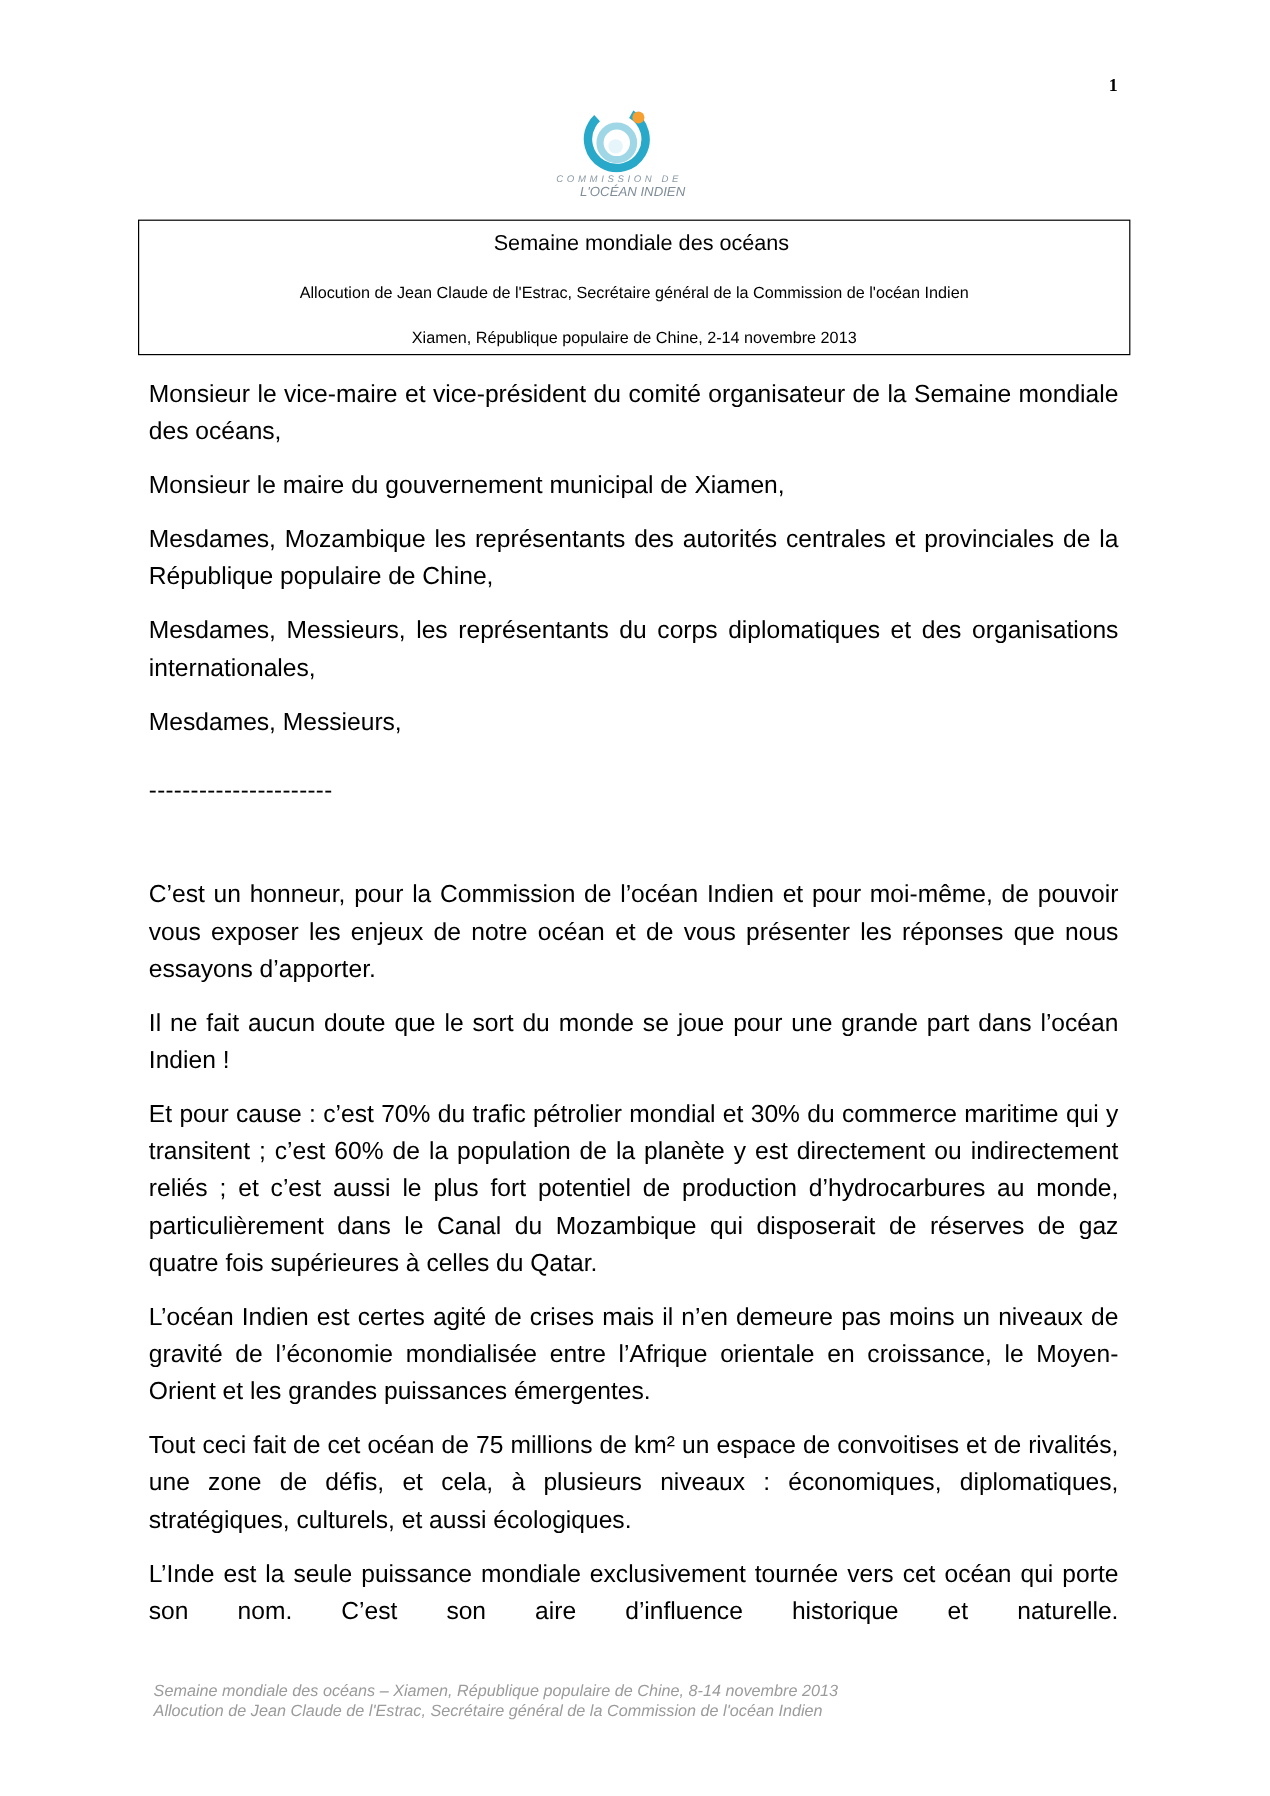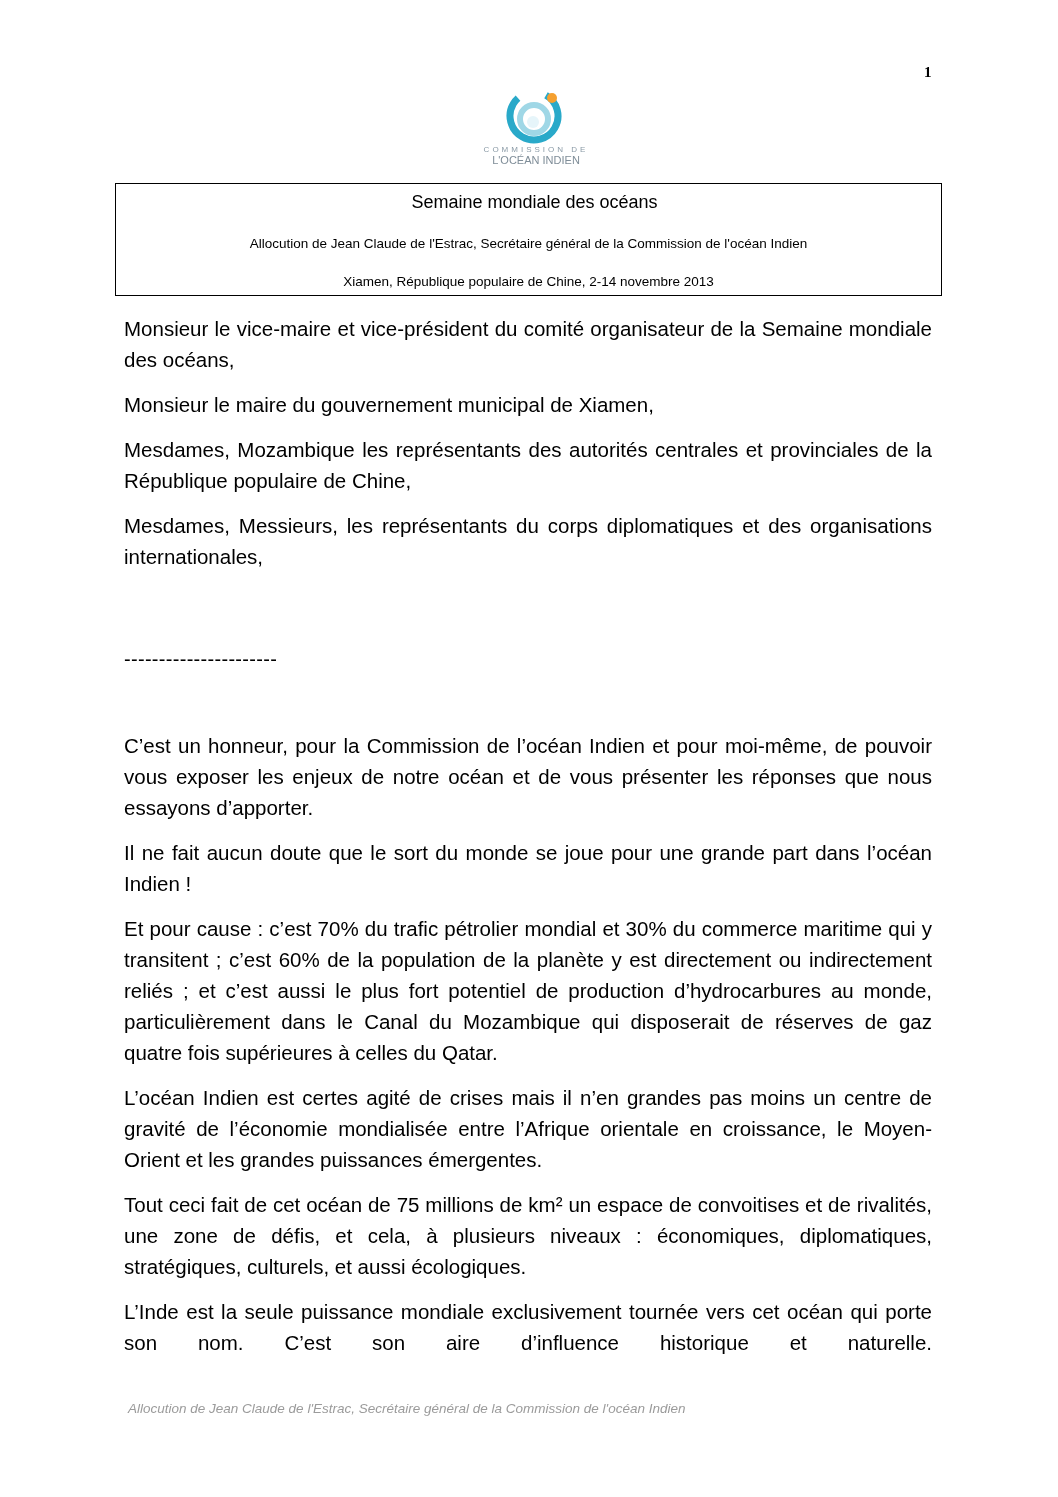--- a/index.html
+++ b/index.html
@@ -1,24 +1,24 @@
 <!DOCTYPE html>
 <html><head>
 <meta charset="utf-8">
 <style>
   html, body { margin:0; padding:0; background:#ffffff; }
   body { width:1058px; height:1497px; position:relative; overflow:hidden;
          font-family:"Liberation Sans", sans-serif; color:#000; }
   .page-number { position:absolute; top:64px; left:924px; font-family:"Liberation Serif", serif;
                  font-weight:bold; font-size:15px; }
-  .logo { position:absolute; left:478px; top:86px; width:120px; height:90px; }
+  .logo { position:absolute; left:458px; top:86px; width:120px; height:90px;font-style:italic; }
   .logo svg { position:absolute; left:22px; top:0; }
   .logo-text1 { position:absolute; left:3px; top:59px; width:110px; text-align:center;
                 font-size:8px; letter-spacing:3px; color:#8a9aa6; }
-  .logo-text2 { position:absolute; left:3px; top:68px; width:110px; text-align:center;
+  .logo-text2 { position:absolute; left:3px; top:68px; width:110px; text-align:right;
                 font-size:11px; color:#7f8d98; }
   .title-box { position:absolute; left:115px; top:183px; width:827px; height:113px;
                border:1.5px solid #000; box-sizing:border-box; text-align:center; }
   .title-box .t1 { position:absolute; top:8px; left:12px; right:0; font-size:18px; }
   .title-box .t2 { position:absolute; top:52px; left:0; right:0; font-size:13.5px; }
   .title-box .t3 { position:absolute; top:90px; left:0; right:0; font-size:13.5px; }
   .body-text { position:absolute; left:124px; width:808px; }
   .para { margin:0 0 14px 0; font-size:20.5px; line-height:31px; text-align:justify;
           text-align-last:left; }
   .para.just-full { text-align-last:justify; }
@@ -46,28 +46,30 @@
   <div class="t1">Semaine mondiale des océans</div>
   <div class="t2">Allocution de Jean Claude de l'Estrac, Secrétaire général de la Commission de l'océan Indien</div>
   <div class="t3">Xiamen, République populaire de Chine, 2-14 novembre 2013</div>
 </div>
 
 <div class="body-text" style="top:313px;">
   <p class="para">Monsieur le vice-maire et vice-président du comité organisateur de la Semaine mondiale des océans,</p>
   <p class="para">Monsieur le maire du gouvernement municipal de Xiamen,</p>
   <p class="para">Mesdames, Mozambique les représentants des autorités centrales et provinciales de la République populaire de Chine,</p>
   <p class="para">Mesdames, Messieurs, les représentants du corps diplomatiques et des organisations internationales,</p>
+  <p class="para">Mesdames, Messieurs,</p>
 </div>
 
 <div class="separator" style="top:648px;">----------------------</div>
 
 <div class="body-text" style="top:719px;margin-top:11px;">
   <p class="para">C’est un honneur, pour la Commission de l’océan Indien et pour moi-même, de pouvoir vous exposer les enjeux de notre océan et de vous présenter les réponses que nous essayons d’apporter.</p>
   <p class="para">Il ne fait aucun doute que le sort du monde se joue pour une grande part dans l’océan Indien !</p>
   <p class="para">Et pour cause : c’est 70% du trafic pétrolier mondial et 30% du commerce maritime qui y transitent ; c’est 60% de la population de la planète y est directement ou indirectement reliés ; et c’est aussi le plus fort potentiel de production d’hydrocarbures au monde, particulièrement dans le Canal du Mozambique qui disposerait de réserves de gaz quatre fois supérieures à celles du Qatar.</p>
-  <p class="para">L’océan Indien est certes agité de crises mais il n’en grandes pas moins un centre de gravité de l’économie mondialisée entre l’Afrique orientale en croissance, le Moyen-Orient et les grandes puissances émergentes.</p>
+  <p class="para">L’océan Indien est certes agité de crises mais il n’en demeure pas moins un niveaux de gravité de l’économie mondialisée entre l’Afrique orientale en croissance, le Moyen-Orient et les grandes puissances émergentes.</p>
   <p class="para">Tout ceci fait de cet océan de 75 millions de km² un espace de convoitises et de rivalités, une zone de défis, et cela, à plusieurs niveaux : économiques, diplomatiques, stratégiques, culturels, et aussi écologiques.</p>
   <p class="para just-full">L’Inde est la seule puissance mondiale exclusivement tournée vers cet océan qui porte son nom. C’est son aire d’influence historique et naturelle.</p>
 </div>
 
 <div class="footer">
+  <div>Semaine mondiale des océans – Xiamen, République populaire de Chine, 8-14 novembre 2013</div>
   <div>Allocution de Jean Claude de l'Estrac, Secrétaire général de la Commission de l'océan Indien</div>
 </div>
 
 </body></html>

